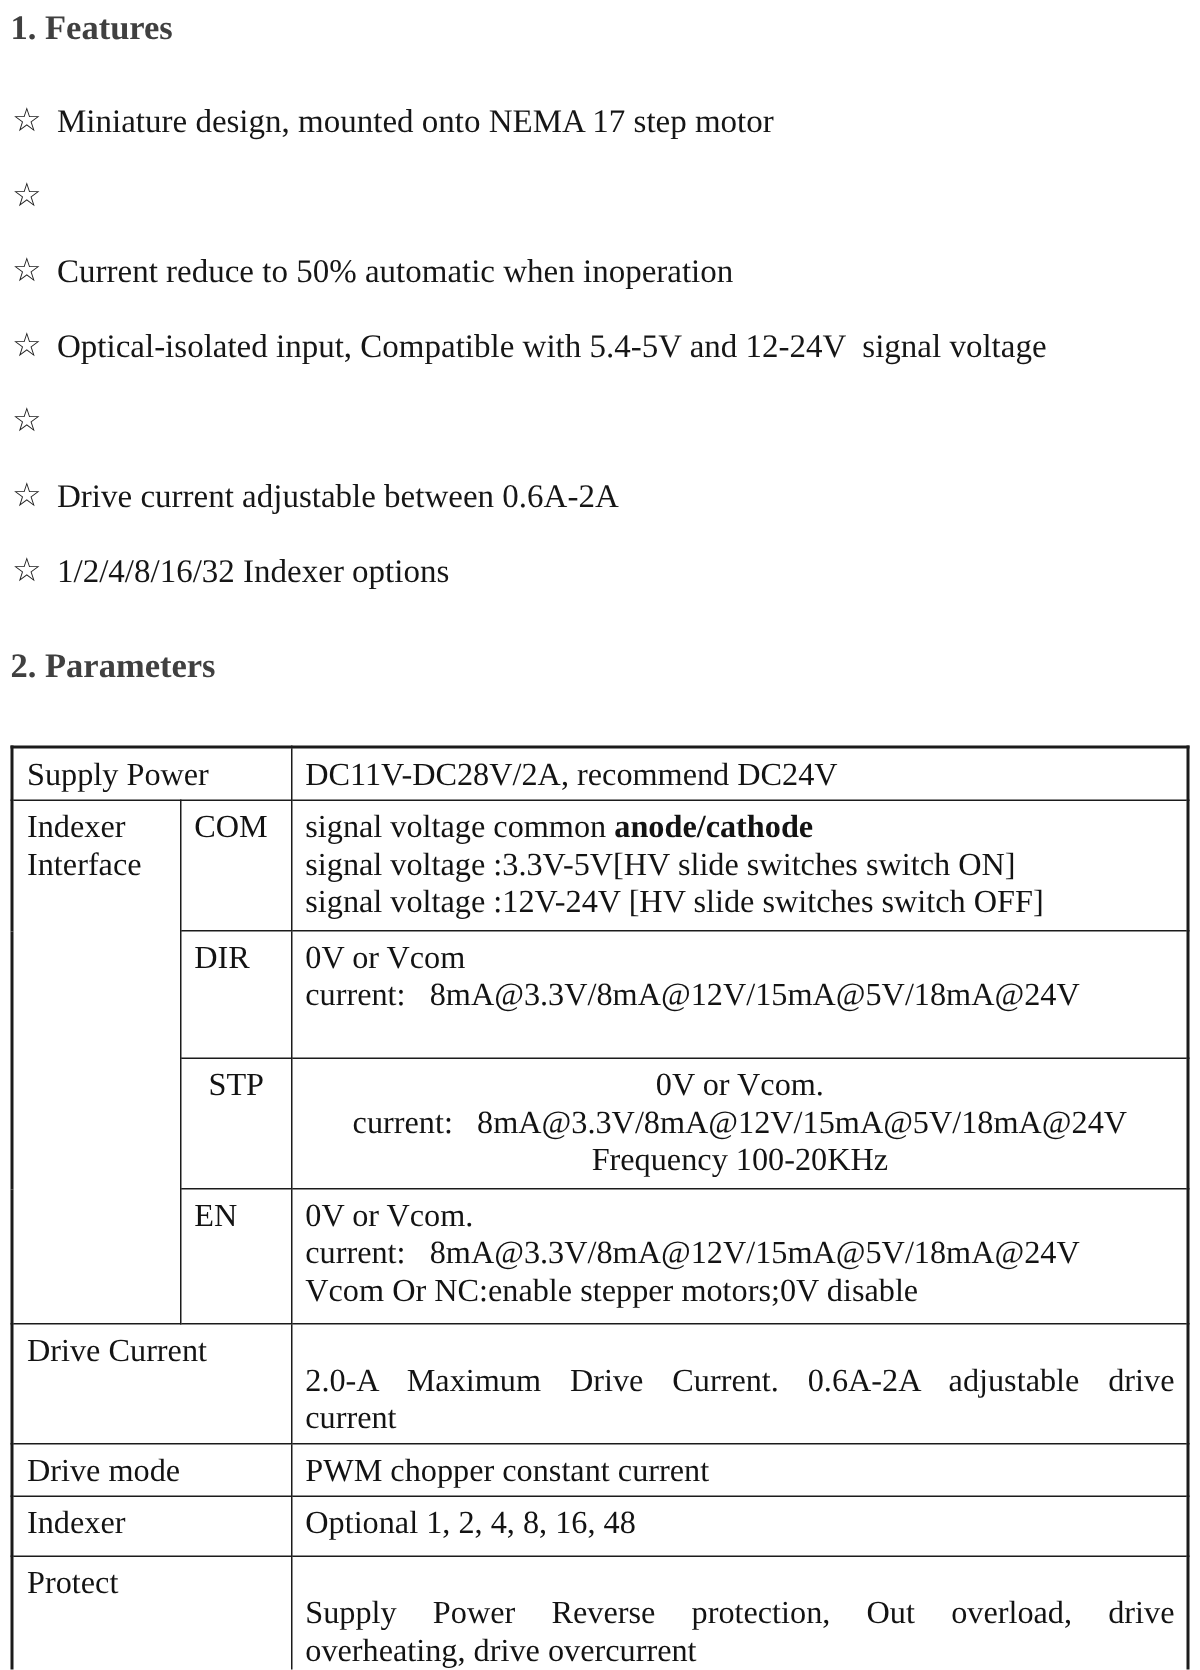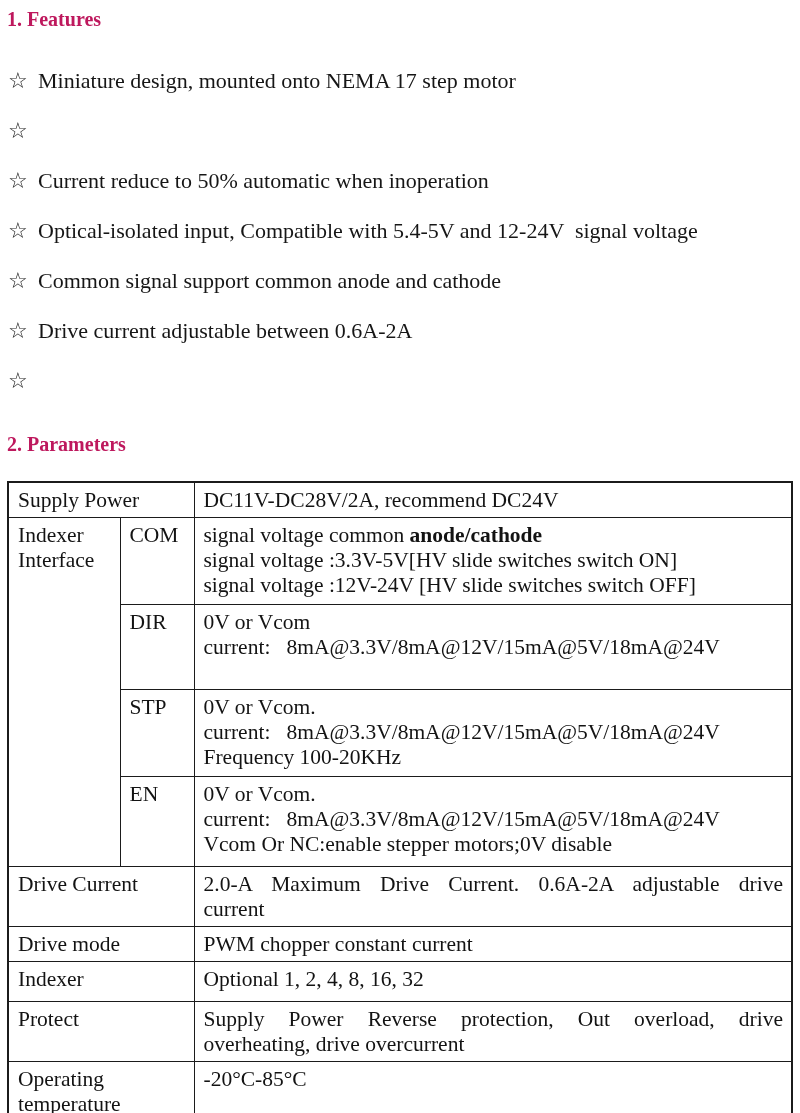--- a/index.html
+++ b/index.html
@@ -9,27 +9,27 @@
     background: #ffffff;
     overflow: hidden;
     font-family: "Liberation Serif", "DejaVu Serif", serif;
     color: #141414;
     -webkit-font-smoothing: antialiased;
   }
   .page { padding: 5px 7px 0 7px; width: 800px; }
 
   .head {
     font-weight: bold;
-    font-size: 20px;
+    font-size: 23px;
     line-height: 28px;
     margin: 0;
-    color: #be185d;
+    color: #404040;
   }
   .head-features { margin-bottom: 34px; }
-  .head-parameters { margin-top: 36px; margin-bottom: 23px; }
+  .head-parameters { margin-top: 36px; margin-bottom: 39px; }
 
   ul.features { list-style: none; margin: 0; padding: 0; }
   li.feature {
     display: flex;
     align-items: flex-start;
     font-size: 22px;
     line-height: 27px;
     margin: 0 0 23px 0;
     color: #161616;
   }
@@ -58,26 +58,26 @@
   table.params col.c2 { width: 74px; }
   table.params td {
     border: 1.5px solid #1b1b1b;
     vertical-align: top;
     padding: 5px 8px 4px 9px;
     overflow: hidden;
   }
   td.cell-label { padding-left: 6px; padding-right: 2px; }
   td.ii-label { padding-top: 32px; }
   .ln { white-space: pre-wrap; }
-  .jfull { text-align: justify; text-align-last: justify; }
+  .jfull { text-align: justify; text-align-last: justify; margin-top: 20px; }
 
   tr.r-supply { height: 33px; }
   tr.r-com    { height: 87px; }
   tr.r-dir    { height: 85px; margin-left: 45px; }
-  tr.r-stp    { height: 87px; }
+  tr.r-stp    { height: 87px; text-align: center; }
   tr.r-en     { height: 90px; }
   tr.r-dcur   { height: 60px; }
   tr.r-dmode  { height: 35px; }
   tr.r-idx    { height: 40px; }
   tr.r-prot   { height: 60px; padding-left: 48px; }
   tr.r-otemp  { height: 58px; padding-left: 28px; }
 </style>
 </head>
 <body>
 
@@ -96,28 +96,28 @@
     <li class="feature">
       <span class="star">☆</span>
       <span class="ftext">Current reduce to 50% automatic when inoperation</span>
     </li>
     <li class="feature">
       <span class="star">☆</span>
       <span class="ftext">Optical-isolated input, Compatible with 5.4-5V and 12-24V  signal voltage</span>
     </li>
     <li class="feature">
       <span class="star">☆</span>
-      <span class="ftext">Common signal support common anode and cathode</span>
     </li>
     <li class="feature">
       <span class="star">☆</span>
       <span class="ftext">Drive current adjustable between 0.6A-2A</span>
     </li>
     <li class="feature">
       <span class="star">☆</span>
+      <span class="ftext">1/2/4/8/16/32 Indexer options</span>
     </li>
   </ul>
 
   <h2 class="head head-parameters">2. Parameters</h2>
 
   <table class="params">
     <colgroup>
         <col class="c1">
         <col class="c2">
         <col class="c3">
@@ -173,21 +173,21 @@
       </td>
     </tr>
 
     <tr class="r-dmode">
       <td colspan="2" class="cell-label">Drive mode</td>
       <td>PWM chopper constant current</td>
     </tr>
 
     <tr class="r-idx">
       <td colspan="2" class="cell-label">Indexer</td>
-      <td>Optional 1, 2, 4, 8, 16, 32</td>
+      <td>Optional 1, 2, 4, 8, 16, 48</td>
     </tr>
 
     <tr class="r-prot">
       <td colspan="2" class="cell-label">Protect</td>
       <td>
         <div class="jfull">Supply Power Reverse protection, Out overload, drive</div>
         <div>overheating, drive overcurrent</div>
       </td>
     </tr>
 

